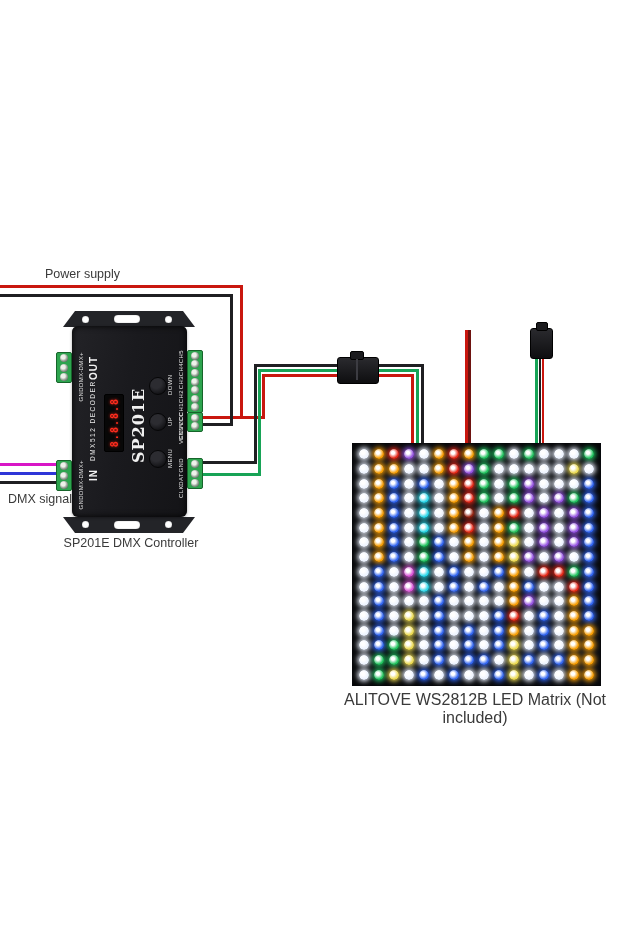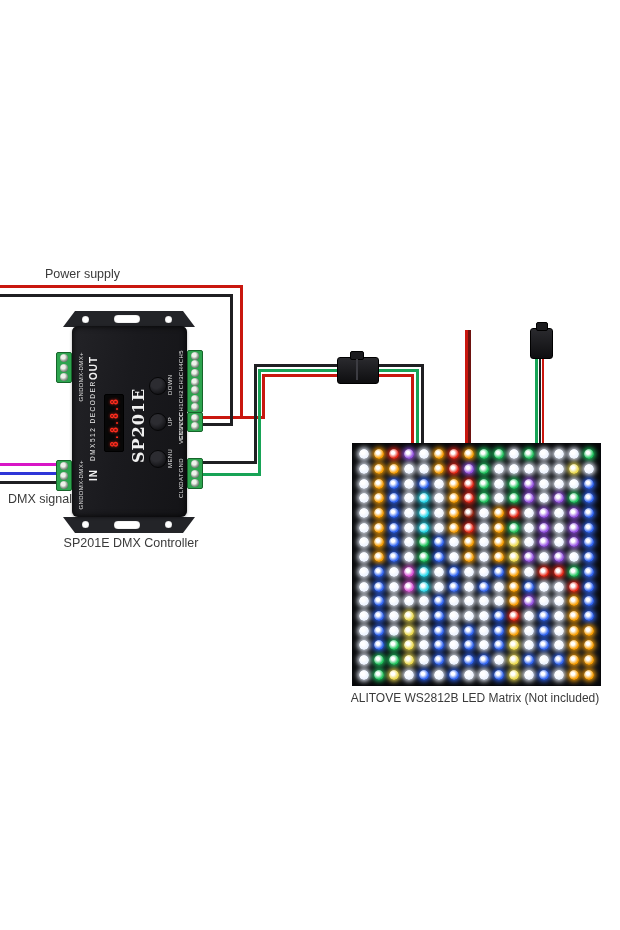--- a/index.html
+++ b/index.html
@@ -2,21 +2,21 @@
 <html style="--wire-red: #c9170f; --wire-black: #1f1f22; --wire-green: #17a356; --wire-magenta: #d816c6; --wire-blue: #2f35d8; --terminal-green: #2da44e; --display-red: #ff2d1e;"><head>
 <meta charset="utf-8">
 <style>
   html,body{margin:0;padding:0;}
   body{
     width:620px;height:930px;position:relative;background:#ffffff;
     font-family:"Liberation Sans", sans-serif;overflow:hidden;
   }
   .abs{position:absolute;}
   .caption{color:#3a3a3a;font-size:12.5px;}
-  .small-caption{color:#3a3a3a;font-size:12px;}
+  .small-caption{color:#3a3a3a;font-size:16px;}
   .vtext{writing-mode:vertical-rl;transform:rotate(180deg);white-space:nowrap;}
   
   .wire{position:absolute;}
   .w-red{background:var(--wire-red,#cc1a12);}
   .w-black{background:var(--wire-black,#222);}
   .w-green{background:var(--wire-green,#17a356);}
   .w-magenta{background:var(--wire-magenta,#d816c6);}
   .w-blue{background:var(--wire-blue,#2f35d8);}
   .w-darkred{background:#6e1310;}
   

